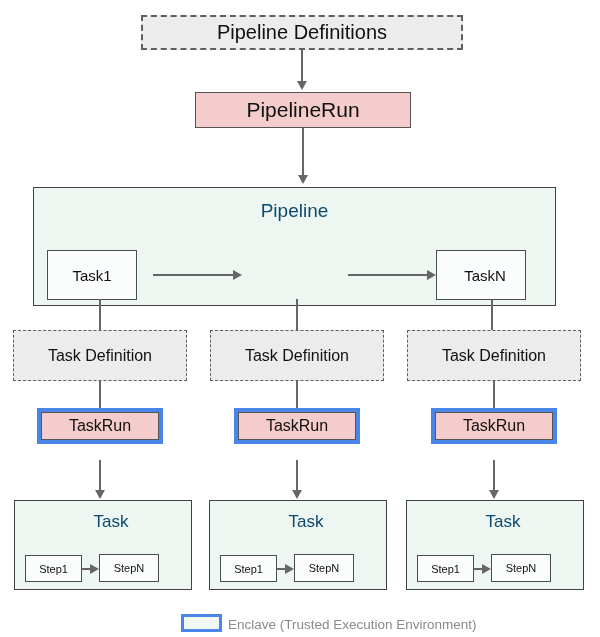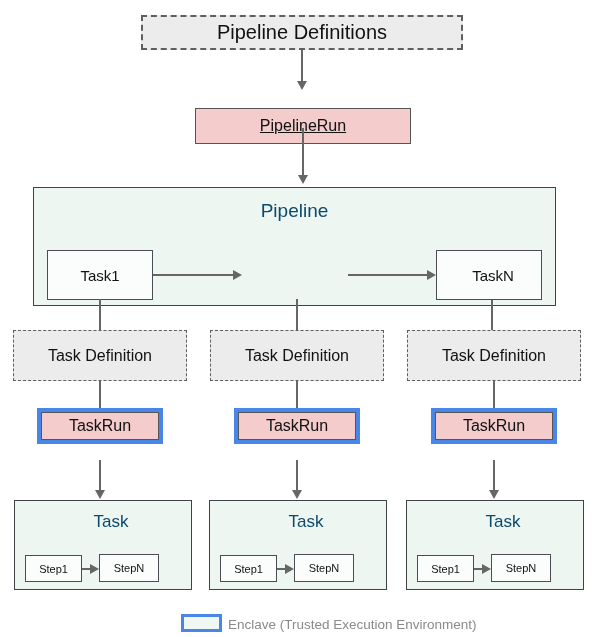--- a/index.html
+++ b/index.html
@@ -10,36 +10,36 @@
   .abs{position:absolute;}
   .box{display:flex;align-items:center;justify-content:center;box-sizing:border-box;}
   
   .def-box{
     background:#ececec;border:2px dashed #5f5f5f;color:#111;
   }
   .pipeline-def{left:141px;top:15px;width:322px;height:35px;font-size:20px;}
   .task-def{top:330px;width:174px;height:51px;font-size:16px;border-width:1.5px;}
   
   .run-fill{background:#f4cccc;color:#111;}
-  .pipeline-run{left:195px;top:108px;width:216px;height:36px;font-size:16px;border:1.5px solid #555;text-decoration:underline;}
+  .pipeline-run{left:195px;top:92px;width:216px;height:36px;font-size:21px;border:1.5px solid #555;}
   
   .enclave{
     top:408px;width:126px;height:36px;border:4px solid #4a86e8;background:#a3a3a3;
   }
   .enclave-inner{width:100%;height:100%;border:1px solid #555;font-size:16px;}
   
   .container-box{background:#edf6f0;border:1.5px solid #3f4347;}
   .pipeline-box{left:33px;top:187px;width:521px;height:117px;}
   .container-title{position:absolute;left:0;width:100%;text-align:center;color:#0c4a6e;}
   .pipeline-title{top:12px;font-size:19px;}
   .task-container{top:500px;width:176px;height:88px;}
   .task-title{top:11px;font-size:17px;margin-left:8px;}
   
   .node-box{background:#fafdfb;border:1.5px solid #4a4e54;color:#111;font-size:15px;}
-  .task-node{top:62px;width:106px;height:50px;}
+  .task-node{top:62px;width:90px;height:50px;}
   .step-box{top:54px;height:27px;font-size:11px;border-width:1.3px;}
   
   .vline{width:1.5px;background:#666;}
   .hline{height:1.5px;background:#666;}
   .arrow-down{width:0;height:0;border-left:5px solid transparent;border-right:5px solid transparent;border-top:9px solid #666;}
   .arrow-right{width:0;height:0;border-top:5px solid transparent;border-bottom:5px solid transparent;border-left:9px solid #666;}
   
   .legend-swatch{left:181px;top:614px;width:41px;height:18px;border:3px solid #4a86e8;background:#f1f8f4;box-sizing:border-box;}
   .legend-label{left:228px;top:615px;height:18px;display:flex;align-items:center;color:#8a8a8a;font-size:13.5px;}
 </style>

